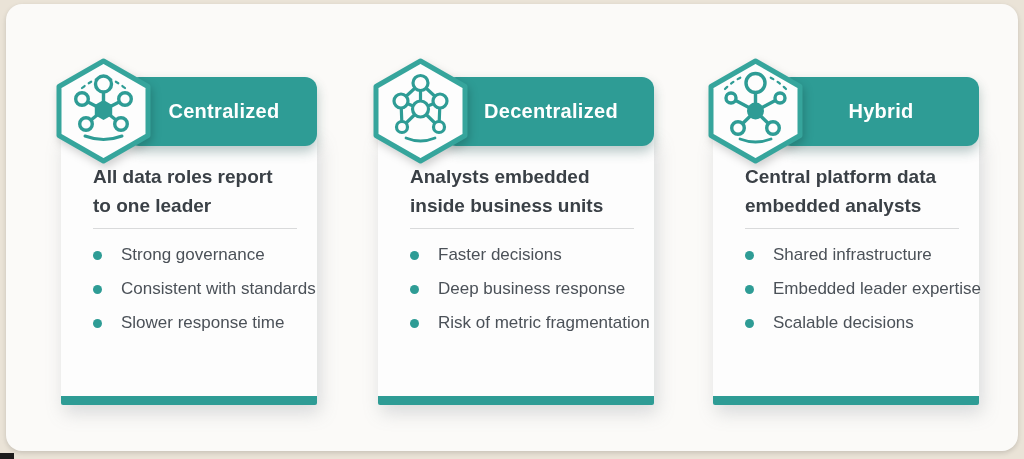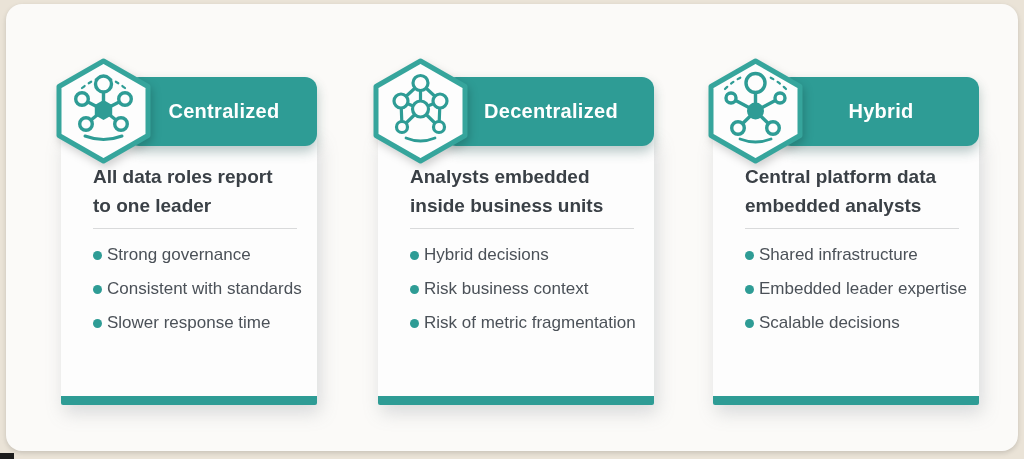--- a/index.html
+++ b/index.html
@@ -41,21 +41,21 @@
         border-radius:2px;z-index:0;}
 
   .hex{position:absolute;left:-6px;top:-19px;width:97px;height:106px;z-index:2;
        filter:drop-shadow(2px 4px 4px rgba(0,0,0,.18));}
 
   .content{padding:27px 20px 0 32px;}
   .subtitle{font-size:19px;line-height:29px;font-weight:600;
             color:var(--subtitle-text);white-space:pre-line;}
   .divider{height:1px;background:var(--divider);margin-top:8px;}
   .bullets{list-style:none;margin-top:9px;}
-  .bullet{display:flex;align-items:center;gap:5px;height:34px;}
+  .bullet{display:flex;align-items:center;gap:19px;height:34px;}
   .dot{flex:0 0 9px;width:9px;height:9px;border-radius:50%;background:var(--accent-teal);}
   .bullet-text{font-size:17px;color:var(--bullet-text);white-space:nowrap;}
 
   .corner-artifact{position:absolute;left:0;bottom:0;width:14px;height:6px;background:#1c1c1c;}
 
   svg .stroke{stroke:var(--accent-teal);fill:none;}
   svg .mask{fill:var(--card-background);}
   svg .fillnode{fill:var(--accent-teal);stroke:none;}
 </style>
 </head>
@@ -115,25 +115,25 @@
         <span class="band-label">Decentralized</span>
       </div>
       <div class="body">
         <div class="content">
           <p class="subtitle">Analysts embedded
 inside business units</p>
           <div class="divider"></div>
           <ul class="bullets">
             <li class="bullet">
               <span class="dot"></span>
-              <span class="bullet-text">Hybrid decisions</span>
-            </li>
-            <li class="bullet">
-              <span class="dot"></span>
-              <span class="bullet-text">Risk business context</span>
+              <span class="bullet-text">Faster decisions</span>
+            </li>
+            <li class="bullet">
+              <span class="dot"></span>
+              <span class="bullet-text">Deep business response</span>
             </li>
             <li class="bullet">
               <span class="dot"></span>
               <span class="bullet-text">Risk of metric fragmentation</span>
             </li>
           </ul>
         </div>
       </div>
       <svg class="hex" viewBox="0 0 97 106">
         <polygon points="48.5,3 93,28.5 93,77.5 48.5,103 4,77.5 4,28.5" fill="var(--card-background)" stroke="var(--hexagon-stroke)" stroke-width="5" stroke-linejoin="round"></polygon>

